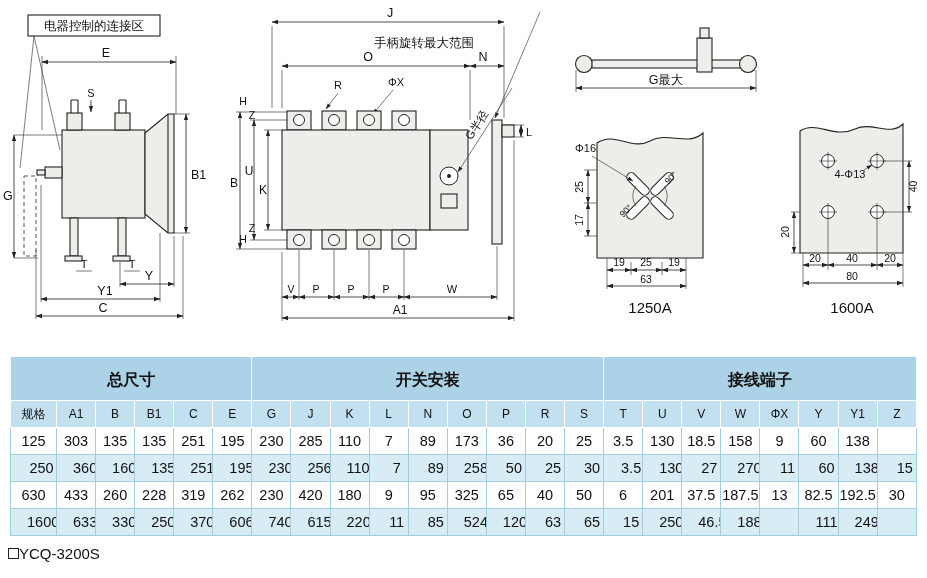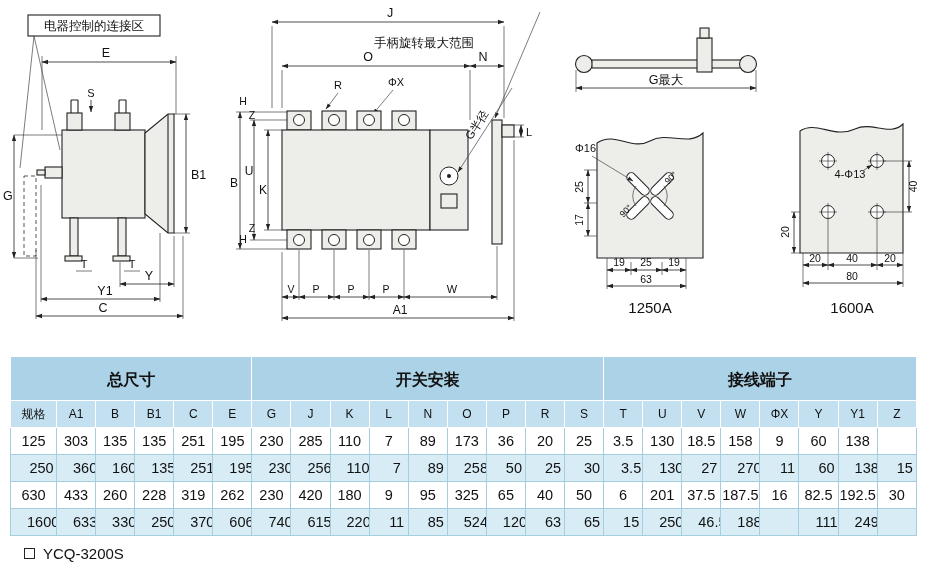--- a/index.html
+++ b/index.html
@@ -34,22 +34,22 @@
     background: #c2e0ef; border: 1px solid #fff;
     height: 27px; font-weight: normal; font-size: 12px;
   }
   .dim-table td {
     background: #fff; border: 1px solid #a5cde0; height: 27px;
     overflow: hidden; white-space: nowrap;
   }
   .dim-table tr.alt td { background: #d8ecf6; padding-left: 16px; }
 
   .footer {
-    position: absolute; left: 24px; top: 545px;
-    display: flex; align-items: center; gap: 8px; font-size: 15px;
+    position: absolute; left: 8px; top: 545px;
+    display: flex; align-items: center; font-size: 15px;
   }
   .footer .box { width: 11px; height: 11px; border: 1.5px solid #222; display: inline-block; }
 </style>
 </head>
 <body>
 
 <svg class="drawings" width="927" height="345" viewBox="0 0 927 345">
   <defs>
     <marker id="arr" viewBox="0 0 10 8" markerWidth="9" markerHeight="7" refX="9" refY="4" orient="auto-start-reverse">
       <path d="M0,0.8 L9.5,4 L0,7.2 Z" fill="#222"></path>
@@ -401,21 +401,21 @@
         <td>9</td>
         <td>95</td>
         <td>325</td>
         <td>65</td>
         <td>40</td>
         <td>50</td>
         <td>6</td>
         <td>201</td>
         <td>37.5</td>
         <td>187.5</td>
-        <td>16</td>
+        <td>13</td>
         <td>82.5</td>
         <td>192.5</td>
         <td>30</td>
       </tr>
       <tr class="alt">
         <td>1600</td>
         <td>633</td>
         <td>330</td>
         <td>250</td>
         <td>370</td>

